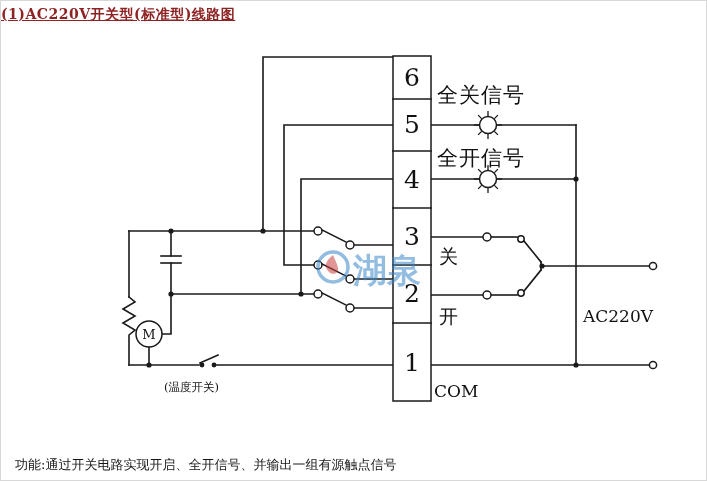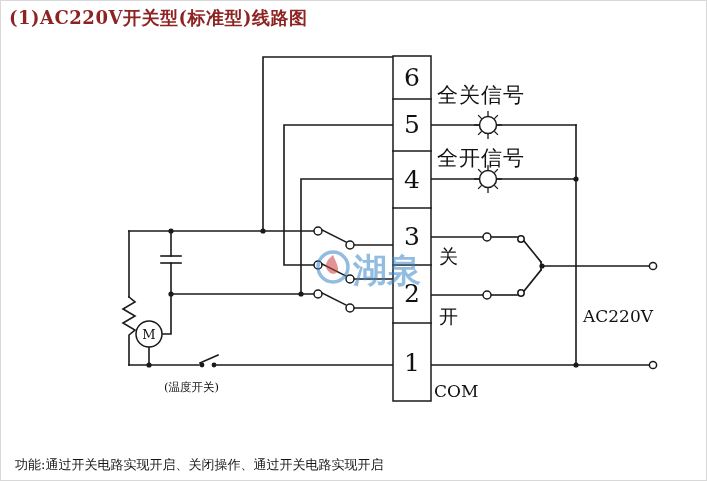--- a/index.html
+++ b/index.html
@@ -1,20 +1,20 @@
 <!DOCTYPE html>
 <html><head>
 <meta charset="utf-8">
 <style>
   html,body{margin:0;padding:0;background:#fff;}
   .page{position:relative;width:707px;height:481px;background:#ffffff;
         border:1px solid #d8d8d8;box-sizing:border-box;overflow:hidden;
         font-family:"DejaVu Serif","Liberation Serif",serif;}
-  .title{position:absolute;left:8px;top:5px;font-size:18px;font-weight:600;
-         color:#8e2323;letter-spacing:.5px;}
+  .title{position:absolute;left:0;top:5px;font-size:14px;font-weight:600;
+         color:#8e2323;text-decoration:underline;letter-spacing:.5px;}
   .footer1{position:absolute;left:14px;top:434px;font-size:13px;color:#161616;}
   .footer2{position:absolute;left:14px;top:455px;font-size:13px;color:#161616;}
   svg.diagram{position:absolute;left:0;top:0;}
   .w{stroke:#1a1a1a;stroke-width:1.6;fill:none;stroke-linecap:square;}
   .thin{stroke:#1a1a1a;stroke-width:1.3;fill:none;}
   .dot{fill:#1a1a1a;stroke:none;}
   .oc{fill:#ffffff;stroke:#1a1a1a;stroke-width:1.5;}
   .lbl{fill:#111111;font-family:"DejaVu Serif","Liberation Serif",serif;}
   .num{fill:#111111;font-family:"DejaVu Serif","Liberation Serif",serif;font-size:25px;}
   .wmt{font-family:"DejaVu Serif","Liberation Serif",serif;font-weight:bold;}
@@ -162,15 +162,15 @@
 
     <g opacity="0.55">
       <g>
         <circle cx="332" cy="266" r="15" fill="none" stroke="#3a87c8" stroke-width="3.5"></circle>
         <path d="M332 254 c-7 6 -10 11 -4 17 c4 4 10 1 9 -4 c-1 -5 -3 -8 -5 -13 z" fill="#c94040"></path>
       </g>
       <text class="wmt" x="352" y="281" font-size="34" fill="#3a87c8">湖泉</text>
     </g>
   </svg>
 
-  <div class="footer2">功能:通过开关电路实现开启、关闭操作、通过开关电路实现开启</div>
+  <div class="footer2">功能:通过开关电路实现开启、全开信号、并输出一组有源触点信号</div>
 
 </div>
 
 </body></html>

